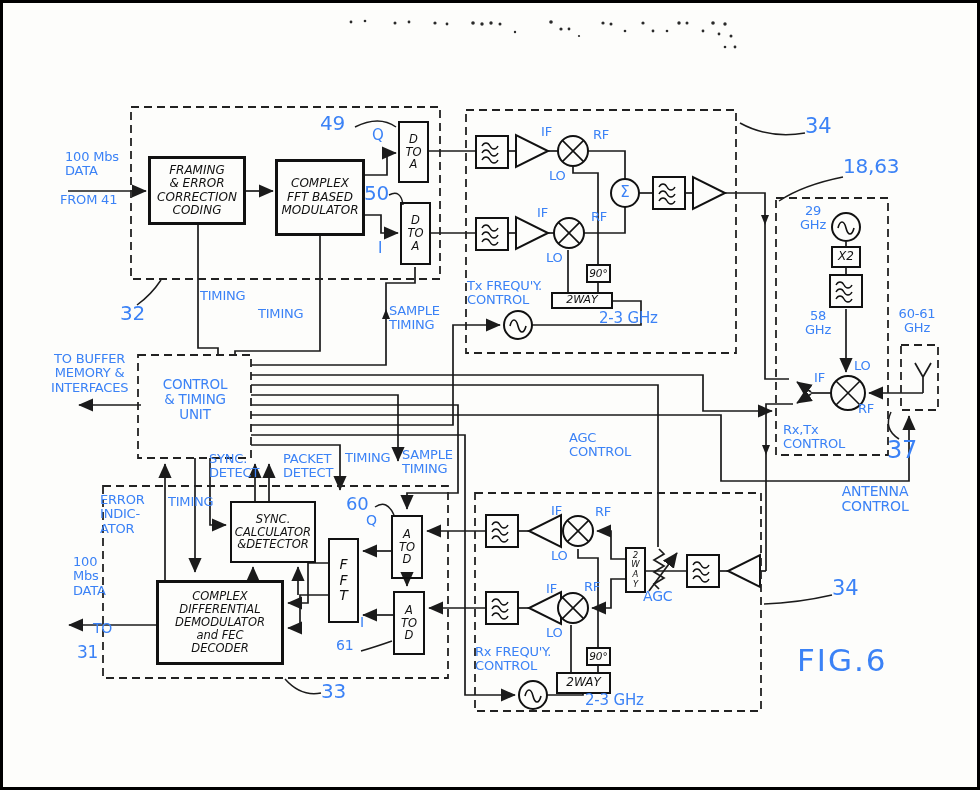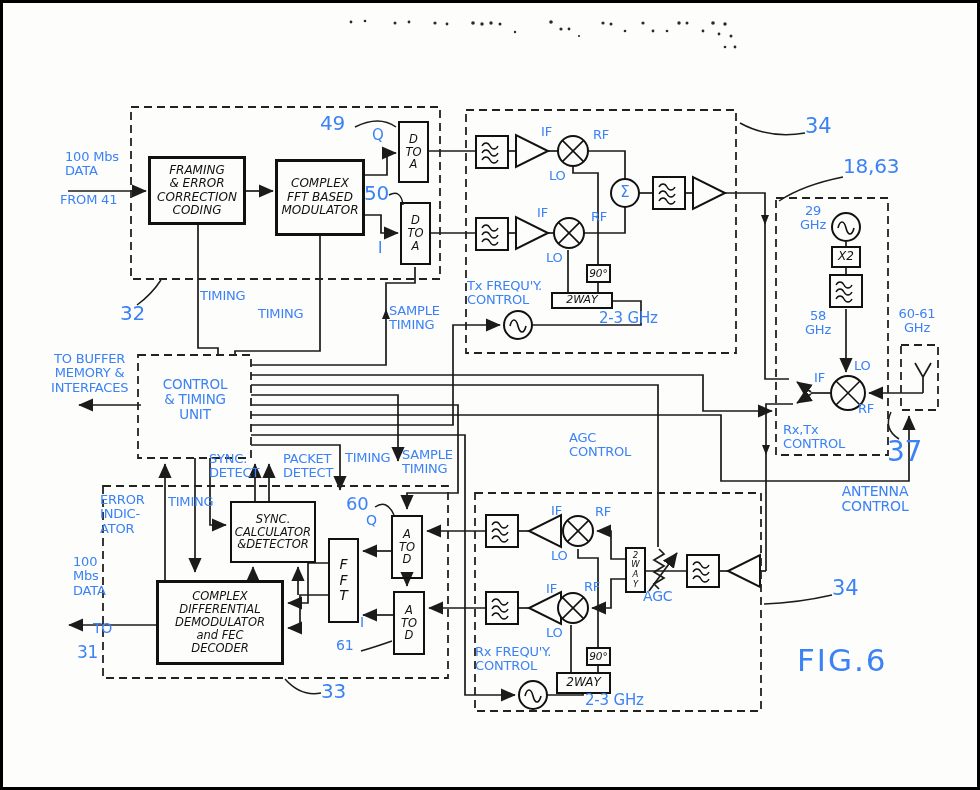--- a/index.html
+++ b/index.html
@@ -320,21 +320,21 @@
 GHz</div>
 <div class="lbl ctr" style="left:797px;top:306px;width:36px;">58
 GHz</div>
 <div class="lbl ctr" style="left:888px;top:304px;width:52px;">60-61
 GHz</div>
 <div class="lbl" style="left:851px;top:356px;">LO</div>
 <div class="lbl" style="left:811px;top:368px;">IF</div>
 <div class="lbl" style="left:855px;top:399px;">RF</div>
 <div class="lbl" style="left:780px;top:420px;">Rx,Tx
 CONTROL</div>
-<div class="lbl" style="left:884px;top:434px;font-size:28px;">37</div>
+<div class="lbl" style="left:884px;top:434px;font-size:24px;">37</div>
 <div class="lbl ctr" style="left:817px;top:481px;width:110px;font-size:14px;">ANTENNA
 CONTROL</div>
 <div class="lbl" style="left:48px;top:349px;text-align:center;">TO BUFFER
 MEMORY &amp;
 INTERFACES</div>
 <div class="lbl" style="left:206px;top:449px;">SYNC.
 DETECT</div>
 <div class="lbl" style="left:280px;top:449px;">PACKET
 DETECT</div>
 <div class="lbl" style="left:342px;top:448px;">TIMING</div>

